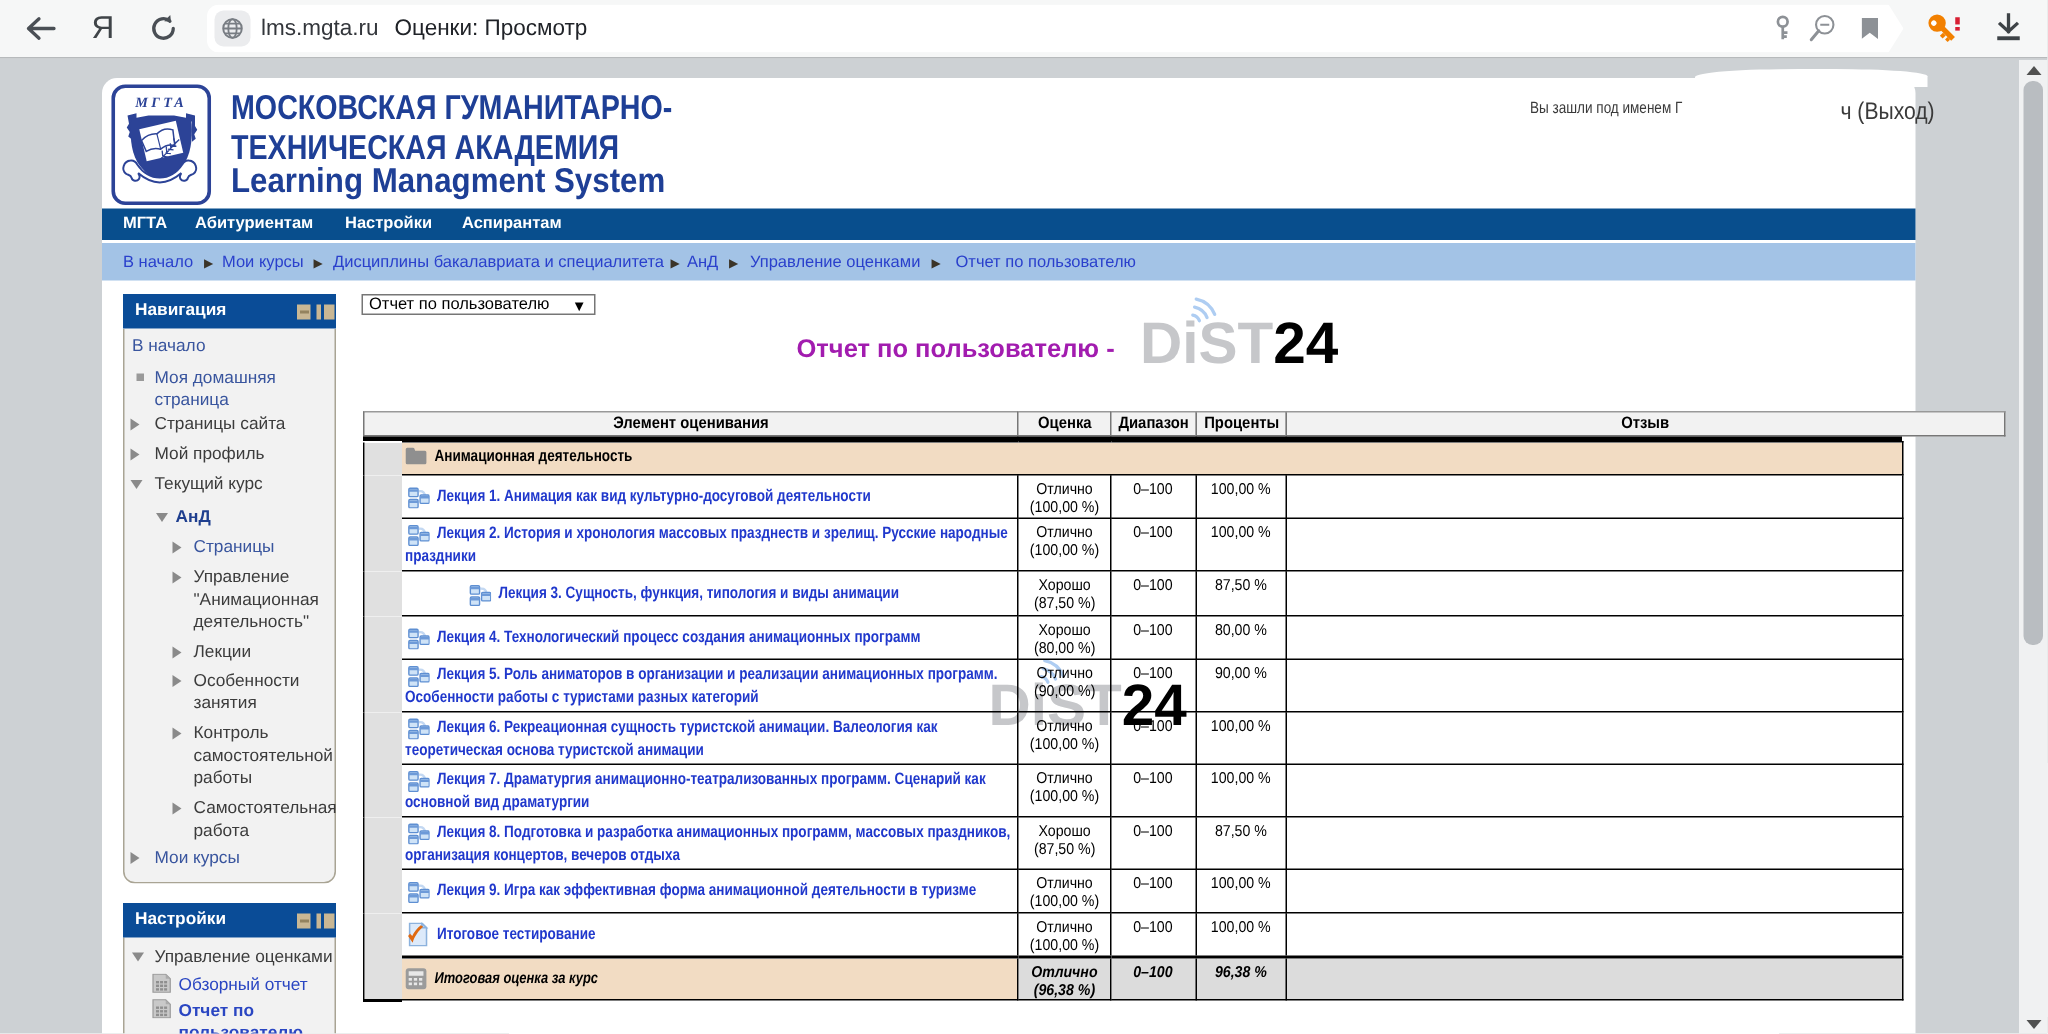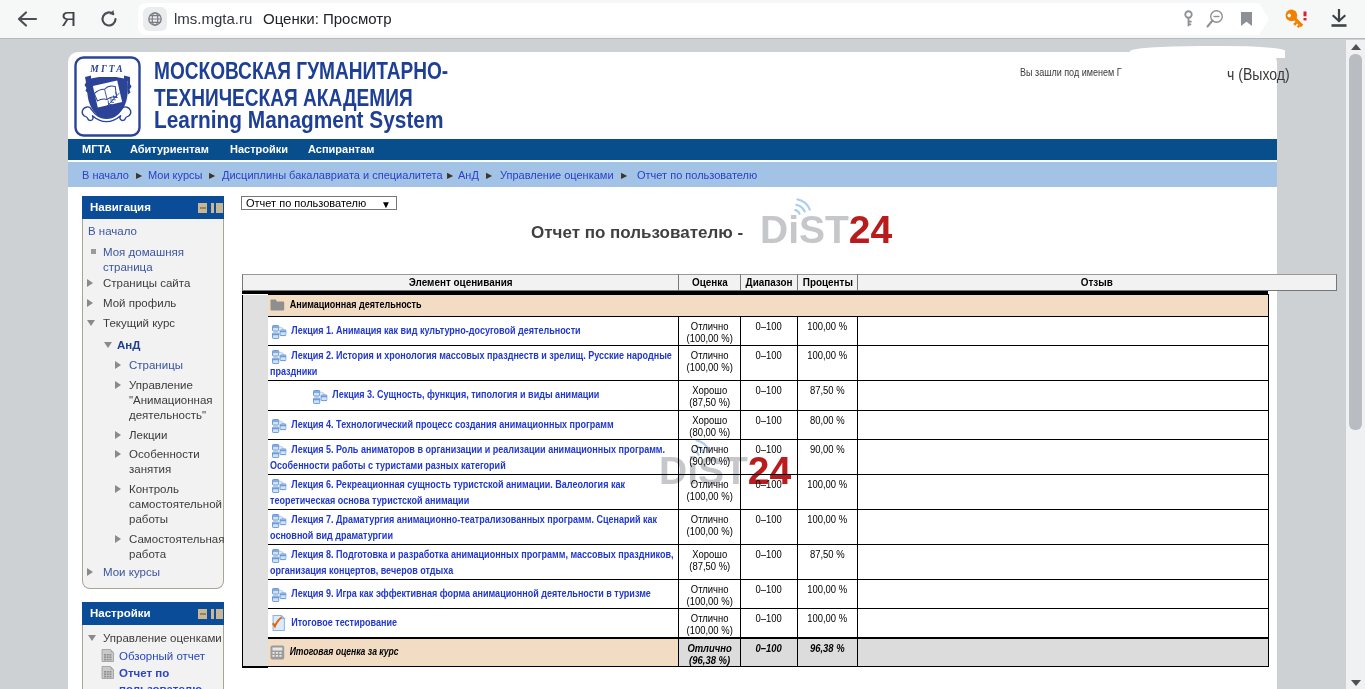--- a/index.html
+++ b/index.html
@@ -41,25 +41,25 @@
 .nl.and { color:#1f3f8f; font-weight:bold; }
 .blnk { color:#2a46c2; }
 .tri-r { position:absolute; width:0; height:0; border-left:6px solid #8a8a8a; border-top:4.5px solid transparent; border-bottom:4.5px solid transparent; }
 .tri-d { position:absolute; width:0; height:0; border-top:6px solid #8a8a8a; border-left:4.5px solid transparent; border-right:4.5px solid transparent; }
 .sqb { position:absolute; width:5px; height:5px; background:#9a9a9a; }
 
 
 #sel { position:absolute; left:241px; top:196px; width:156px; height:14px; border:1px solid #767676; background:#fff; font-size:11px; line-height:12px; padding-left:4px; color:#000; z-index:6; }
 
 
-#title { position:absolute; left:531px; top:223px; font-size:17px; font-weight:bold; color:#404040; z-index:6; }
+#title { position:absolute; left:531px; top:223px; font-size:17px; font-weight:bold; color:#a21caf; z-index:6; }
 
 
 .wm { position:absolute; z-index:2; font-weight:bold; white-space:nowrap; }
-.wm .g { color:#c6c7ca; } .wm .o { color:#b91c1c; }
+.wm .g { color:#c6c7ca; } .wm .o { color:#000000; }
 
 
 #thead-row { position:absolute; left:242px; top:274px; width:1026px; height:20px; z-index:3; }
 .thc { position:absolute; top:0; height:17px; background:#f2f2f2; border:1px solid #777777; border-top-color:#999999; font-size:11px; font-weight:bold; text-align:center; line-height:15px; color:#000; }
 .thc span { display:inline-block; transform:scaleX(0.9); transform-origin:center; }
 #theadline { position:absolute; left:242px; top:291px; width:1026px; height:3px; background:#000; z-index:3; }
 #gtab { position:absolute; left:242px; top:294px; border-collapse:collapse; table-layout:fixed; width:1026px; z-index:3; }
 #gtab td { border:1px solid #000; vertical-align:middle; font-size:11px; overflow:hidden; }
 #gtab td.ind { background:#e0e0e0; border-top-style:hidden; border-bottom-style:hidden; border-right-style:hidden; }
 #gtab td.cat { font-weight:bold; padding-left:2px; background:#f2dcc3; vertical-align:top; padding-top:3px; }

